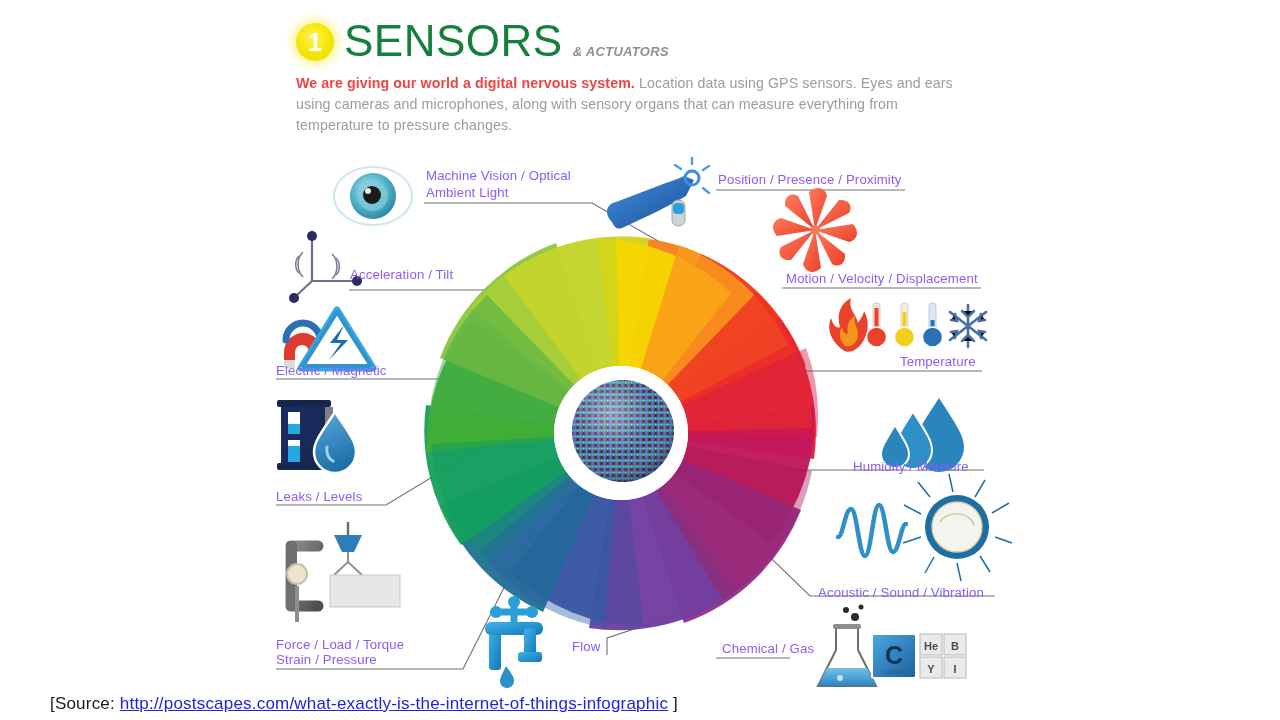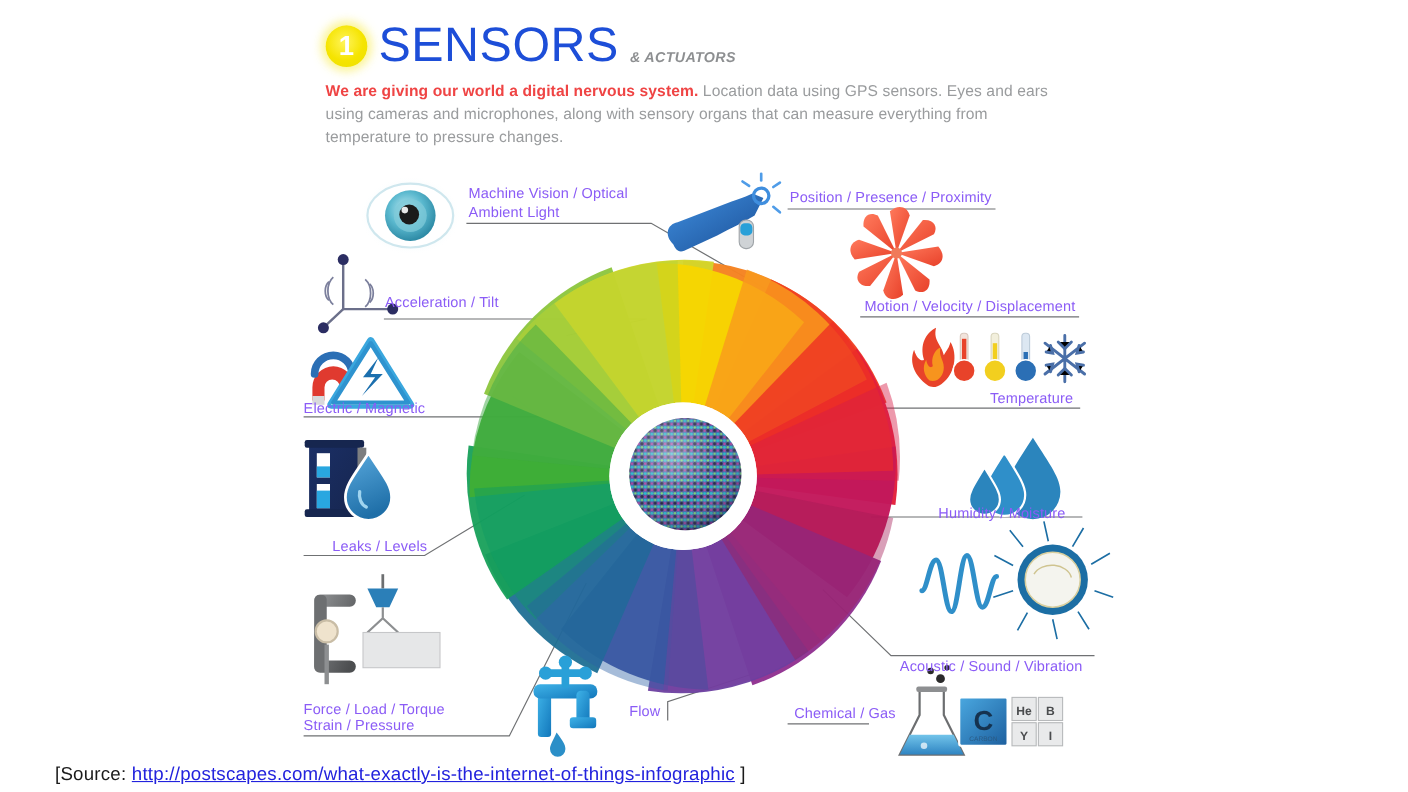--- a/index.html
+++ b/index.html
@@ -14,21 +14,21 @@
   .header{position:absolute;left:296px;top:12px;width:700px;}
   .title-row{display:flex;align-items:flex-end;gap:10px;height:52px;}
   .num-badge{
     width:38px;height:38px;border-radius:50%;
     background:radial-gradient(circle at 45% 40%, #fff45a 0%, #f5e400 55%, #ece000 100%);
     box-shadow:0 0 9px 4px rgba(248,235,60,.55);
     color:#ffffff;font-size:25px;font-weight:bold;line-height:38px;text-align:center;
     margin-bottom:3px;flex:0 0 auto;
   }
   .title-main{
-    font-size:44px;letter-spacing:.5px;color:#1d4ed8;font-weight:400;
+    font-size:44px;letter-spacing:.5px;color:#15803d;font-weight:400;
     line-height:46px;
   }
   .title-sub{
     font-size:13px;color:#8d8f91;font-style:italic;font-weight:bold;
     letter-spacing:.3px;padding-bottom:5px;
   }
   .lede{
     margin-top:9px;width:660px;font-size:14.2px;line-height:21px;color:#9a9c9e;
     letter-spacing:.1px;
   }
@@ -355,29 +355,29 @@
       <text x="931" y="673" font-size="11" font-weight="bold" fill="#4a4c4e" text-anchor="middle" font-family="Liberation Sans, sans-serif">Y</text>
       <text x="955" y="673" font-size="11" font-weight="bold" fill="#4a4c4e" text-anchor="middle" font-family="Liberation Sans, sans-serif">I</text>
     </g>
   </svg>
 
   <div class="labels">
     <div class="label" style="left:426px;top:168px;">Machine Vision / Optical</div>
     <div class="label" style="left:426px;top:185px;">Ambient Light</div>
     <div class="label" style="left:350px;top:267px;">Acceleration / Tilt</div>
     <div class="label" style="left:276px;top:363px;">Electric / Magnetic</div>
-    <div class="label" style="left:276px;top:489px;margin-left:26px;">Leaks / Levels</div>
+    <div class="label" style="left:276px;top:489px;">Leaks / Levels</div>
     <div class="label" style="left:276px;top:637px;">Force / Load / Torque</div>
     <div class="label" style="left:276px;top:652px;">Strain / Pressure</div>
     <div class="label" style="left:572px;top:639px;">Flow</div>
     <div class="label" style="left:718px;top:172px;">Position / Presence / Proximity</div>
     <div class="label" style="left:786px;top:271px;">Motion / Velocity / Displacement</div>
     <div class="label" style="left:900px;top:354px;">Temperature</div>
     <div class="label" style="left:853px;top:459px;text-align:center;">Humidity / Moisture</div>
-    <div class="label" style="left:818px;top:598px;">Acoustic / Sound / Vibration</div>
+    <div class="label" style="left:818px;top:585px;">Acoustic / Sound / Vibration</div>
     <div class="label" style="left:722px;top:641px;">Chemical / Gas</div>
   </div>
 
   <div class="footer">
     <span>[Source: </span><a href="#">http://postscapes.com/what-exactly-is-the-internet-of-things-infographic</a><span class="brk"> ]</span>
   </div>
 
 </div>
 
 </body></html>

